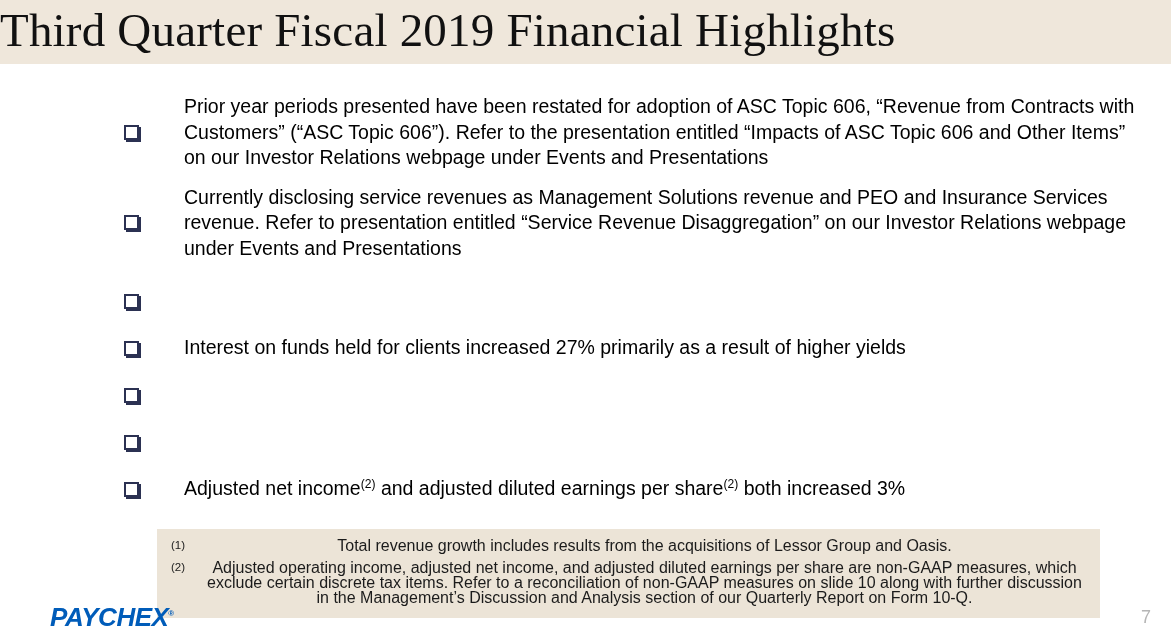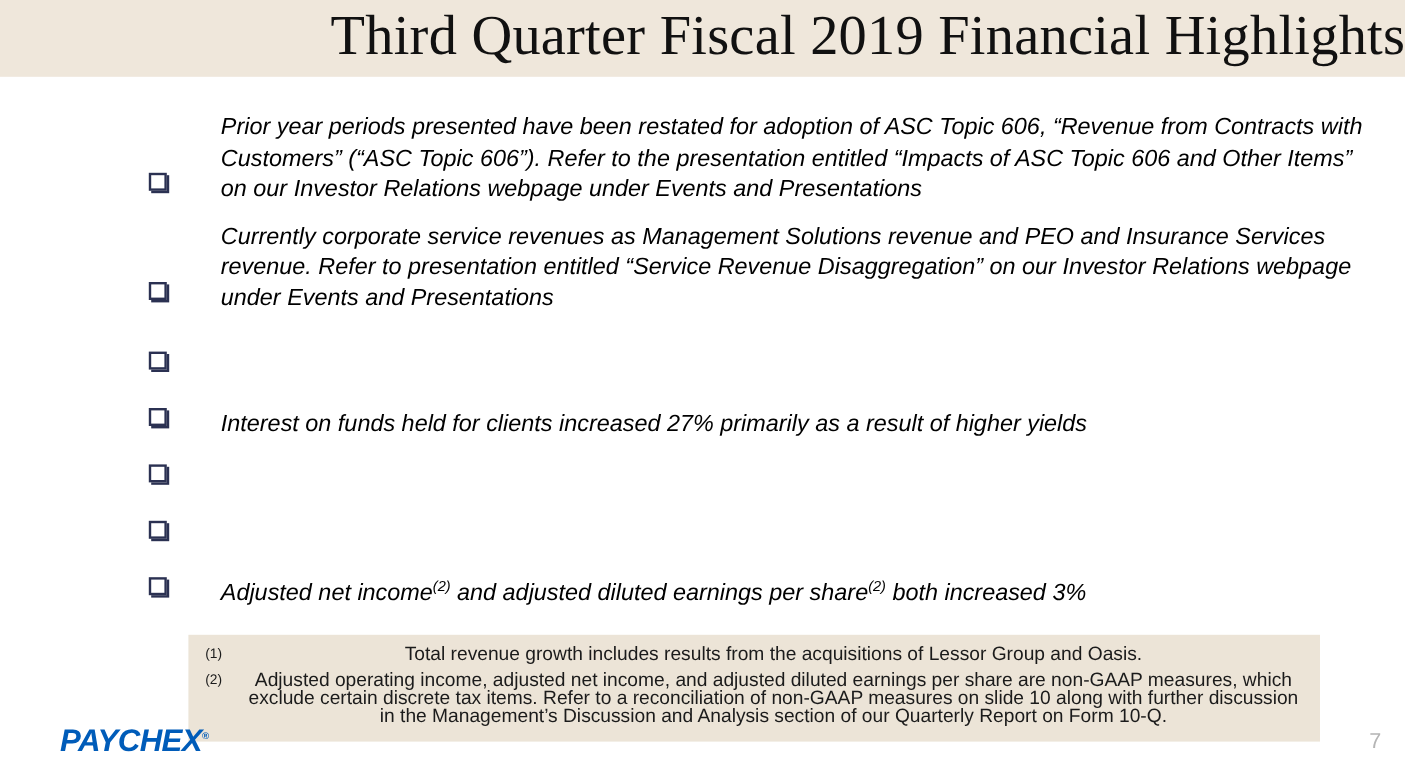--- a/index.html
+++ b/index.html
@@ -25,42 +25,41 @@
     height: 64px;
     background: #efe7db;
   }
   #slide-title {
     position: absolute;
     left: 0;
     top: 0;
     width: 1171px;
     height: 64px;
     line-height: 60px;
-    text-align: right;
+    text-align: left;
     font-family: "Liberation Serif", "DejaVu Serif", serif;
     font-size: 47px;
     font-weight: 400;
     color: #111111;
     letter-spacing: 0.2px;
     white-space: nowrap;
   }
 
   
   #bullet-list {
     position: absolute;
     left: 0;
     top: 64px;
     width: 1171px;
   }
   .bullet-row {
     display: flex;
-    align-items: flex-end;
+    align-items: center;
     margin: 0;
     padding: 0;
-    font-style: italic;
   }
   .bullet-marker {
     width: 60px;
     flex: 0 0 60px;
     text-align: left;
     padding-left: 124px;
     box-sizing: content-box;
     color: #2d3352;
     font-size: 15px;
     line-height: 36px;
@@ -179,21 +178,21 @@
 
 <div id="bullet-list">
     <div class="sp-lg" style="height: 30px;"></div>
     <div class="bullet-row">
       <div class="bullet-marker"><span class="sq"></span></div>
       <div class="bullet-text">Prior year periods presented have been restated for adoption of ASC Topic 606, “Revenue from Contracts with Customers” (“ASC Topic 606”).   Refer to the presentation entitled “Impacts of ASC Topic 606 and Other Items” on our Investor Relations webpage under Events and Presentations</div>
     </div>
     <div class="sp-sm" style="height: 14px;"></div>
     <div class="bullet-row">
       <div class="bullet-marker"><span class="sq"></span></div>
-      <div class="bullet-text">Currently corporate service revenues as Management Solutions revenue and PEO and Insurance Services revenue. Refer to presentation entitled “Service Revenue Disaggregation” on our Investor Relations webpage under Events and Presentations</div>
+      <div class="bullet-text">Currently disclosing service revenues as Management Solutions revenue and PEO and Insurance Services revenue. Refer to presentation entitled “Service Revenue Disaggregation” on our Investor Relations webpage under Events and Presentations</div>
     </div>
     <div class="sp-sm" style="height: 11px;"></div>
     <div class="sp-sm" style="height: 11px;"></div>
     <div class="bullet-row">
       <div class="bullet-marker"><span class="sq"></span></div>
     </div>
     <div class="sp-sm" style="height: 11px;"></div>
     <div class="bullet-row">
       <div class="bullet-marker"><span class="sq"></span></div>
       <div class="bullet-text">Interest on funds held for clients increased 27% primarily as a result of higher yields</div>

